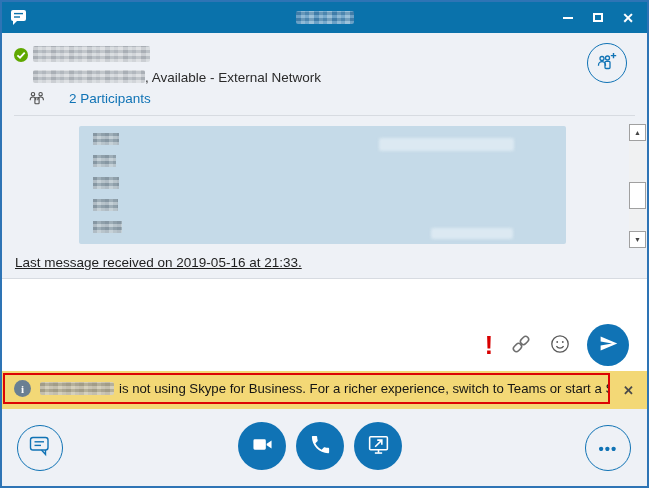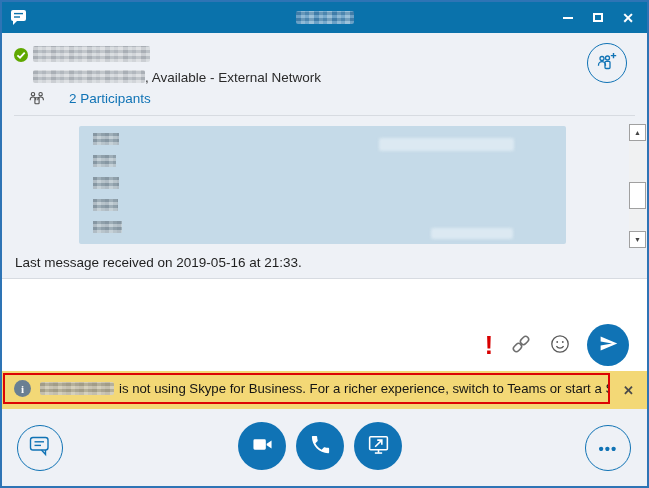--- a/index.html
+++ b/index.html
@@ -45,21 +45,21 @@
   .history { flex:0 0 162px; background:#eef1f6; position:relative; }
   .bubble { position:absolute; left:77px; top:10px; width:487px; height:118px; background:#c5dae8; border-radius:2px; }
   .bubble .redact--bubble { position:absolute; left:14px; height:12px; }
   .r1{top:7px;width:26px;} .r2{top:29px;width:23px;} .r3{top:51px;width:26px;} .r4{top:73px;width:25px;} .r5{top:95px;width:29px;}
   .faint { position:absolute; background:rgba(235,243,248,.6); border-radius:2px; filter:blur(1.5px); }
   .f1{ left:300px; top:12px; width:135px; height:13px; } .f2{ left:352px; top:102px; width:82px; height:11px; }
   .scrollbar { position:absolute; right:1px; top:8px; width:17px; height:124px; background:#f0f1f2; }
   .scroll-btn { position:absolute; left:0; width:17px; height:17px; background:#fff; border:1px solid #a0a0a0; color:#444; font-size:7px; line-height:1; display:flex; align-items:center; justify-content:center; cursor:pointer; padding:0; }
   .scroll-up{ top:0; } .scroll-down{ bottom:0; }
   .scroll-thumb { position:absolute; left:0; top:58px; width:17px; height:27px; background:#fff; border:1px solid #a0a0a0; cursor:grab; }
-  .last-message { position:absolute; left:13px; top:139px; font-size:13.5px; color:#1f1f1f; }
+  .last-message { position:absolute; left:13px; top:139px; font-size:13.5px; color:#1f1f1f;text-decoration:underline; }
 
   
   .compose { flex:0 0 93px; background:#fff; border-top:1px solid #d7dbe1; position:relative; cursor:text; }
   .compose-actions { position:absolute; right:18px; bottom:5px; display:flex; align-items:center; gap:16px; }
   .importance { color:#d80000; font-weight:700; font-size:25px; line-height:1; background:none; border:none; cursor:pointer; }
   .icon-btn { background:none; border:none; display:flex; align-items:center; justify-content:center; cursor:pointer; padding:0; }
   .send-btn { width:42px; height:42px; border-radius:50%; background:#1073b5; border:none; display:flex; align-items:center; justify-content:center; cursor:pointer; }
 
   
   .banner { flex:0 0 38px; background:#f3d876; position:relative; }

